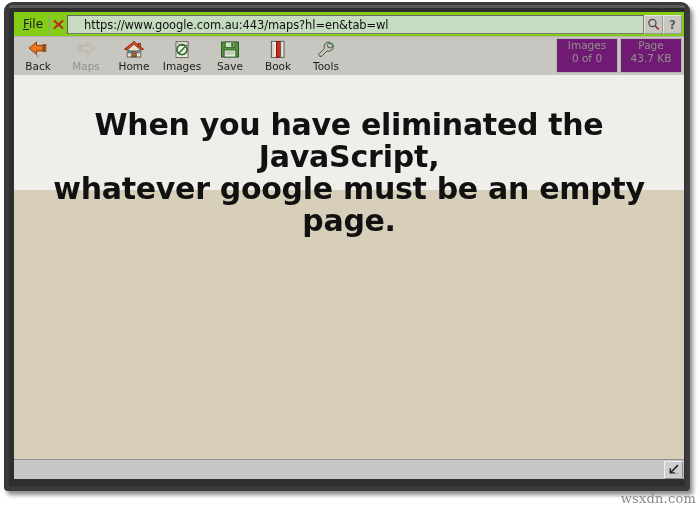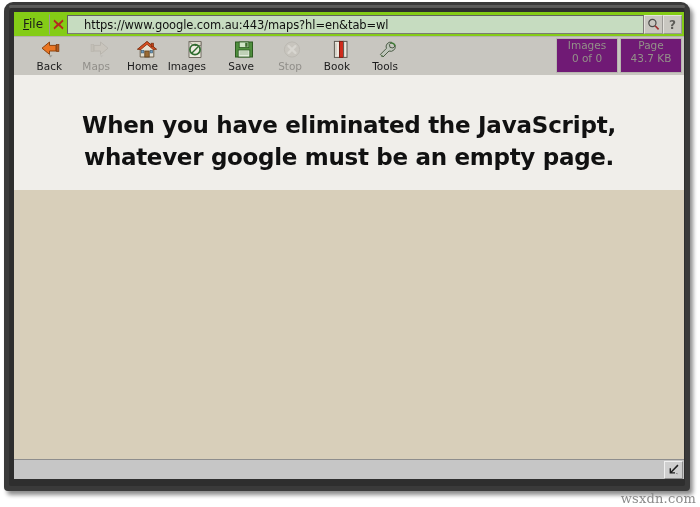--- a/index.html
+++ b/index.html
@@ -146,21 +146,21 @@
     align-items: flex-start;
     flex: 0 0 auto;
     position: relative;
     box-sizing: border-box;
   }
   .tool-btn {
     width: 48px;
     height: 38px;
     display: flex;
     flex-direction: column;
-    align-items: flex-end;
+    align-items: center;
     justify-content: flex-start;
     padding-top: 2px;
     box-sizing: border-box;
     cursor: pointer;
   }
   .tool-btn .glyph {
     height: 20px;
     display: flex;
     align-items: center;
     justify-content: center;
@@ -212,21 +212,21 @@
     background: #f0eeea;
   }
   #page-content {
     position: absolute;
     left: 0; top: 0; right: 0;
     padding-top: 34px;
     text-align: center;
   }
   .headline {
     font-family: "DejaVu Sans", sans-serif;
-    font-size: 23px;
+    font-size: 30px;
     font-weight: bold;
     color: #111111;
     line-height: 32px;
     letter-spacing: -0.3px;
   }
   .headline .strong {
     font-weight: bold;
     letter-spacing: -0.2px;
   }
   #js-link {
@@ -380,29 +380,20 @@
           <rect x="5.2" y="2" width="9.6" height="5.6" fill="#cfe4c6" stroke="#2d5a21" stroke-width=".8"></rect>
           <rect x="11.2" y="2.8" width="2.4" height="4" fill="#3c6b2e"></rect>
           <rect x="4.2" y="10" width="11.6" height="7" fill="#e3eddc" stroke="#2d5a21" stroke-width=".8"></rect>
           <line x1="5.6" y1="12" x2="14.4" y2="12" stroke="#8aa67f" stroke-width=".8"></line>
           <line x1="5.6" y1="14" x2="14.4" y2="14" stroke="#8aa67f" stroke-width=".8"></line>
         </svg>
       </span>
       <span class="caption">Save</span>
     </div>
 
-    <div class="tool-btn disabled">
-      <span class="glyph">
-        <svg width="20" height="19" viewBox="0 0 20 19" aria-hidden="true">
-          <circle cx="10" cy="9.5" r="7.6" fill="#c9c5bd" stroke="#aaa69e" stroke-width="1"></circle>
-          <path d="M6.6 6.1 L13.4 12.9 M13.4 6.1 L6.6 12.9" stroke="#efece6" stroke-width="2.3" stroke-linecap="round"></path>
-        </svg>
-      </span>
-      <span class="caption">Stop</span>
-    </div>
 
     <div class="tool-btn">
       <span class="glyph">
         <svg width="18" height="19" viewBox="0 0 18 19" aria-hidden="true">
           <rect x="2.4" y="1.4" width="5.1" height="16" fill="#ece8df" stroke="#5e5a52" stroke-width="1"></rect>
           <rect x="7.5" y="1.4" width="4.1" height="16" fill="#cf2b1c" stroke="#7d1a10" stroke-width="1"></rect>
           <rect x="11.6" y="1.4" width="3.4" height="16" fill="#ece8df" stroke="#5e5a52" stroke-width="1"></rect>
           <line x1="4" y1="3.4" x2="4" y2="15.4" stroke="#b8b2a6" stroke-width=".8"></line>
         </svg>
       </span>

